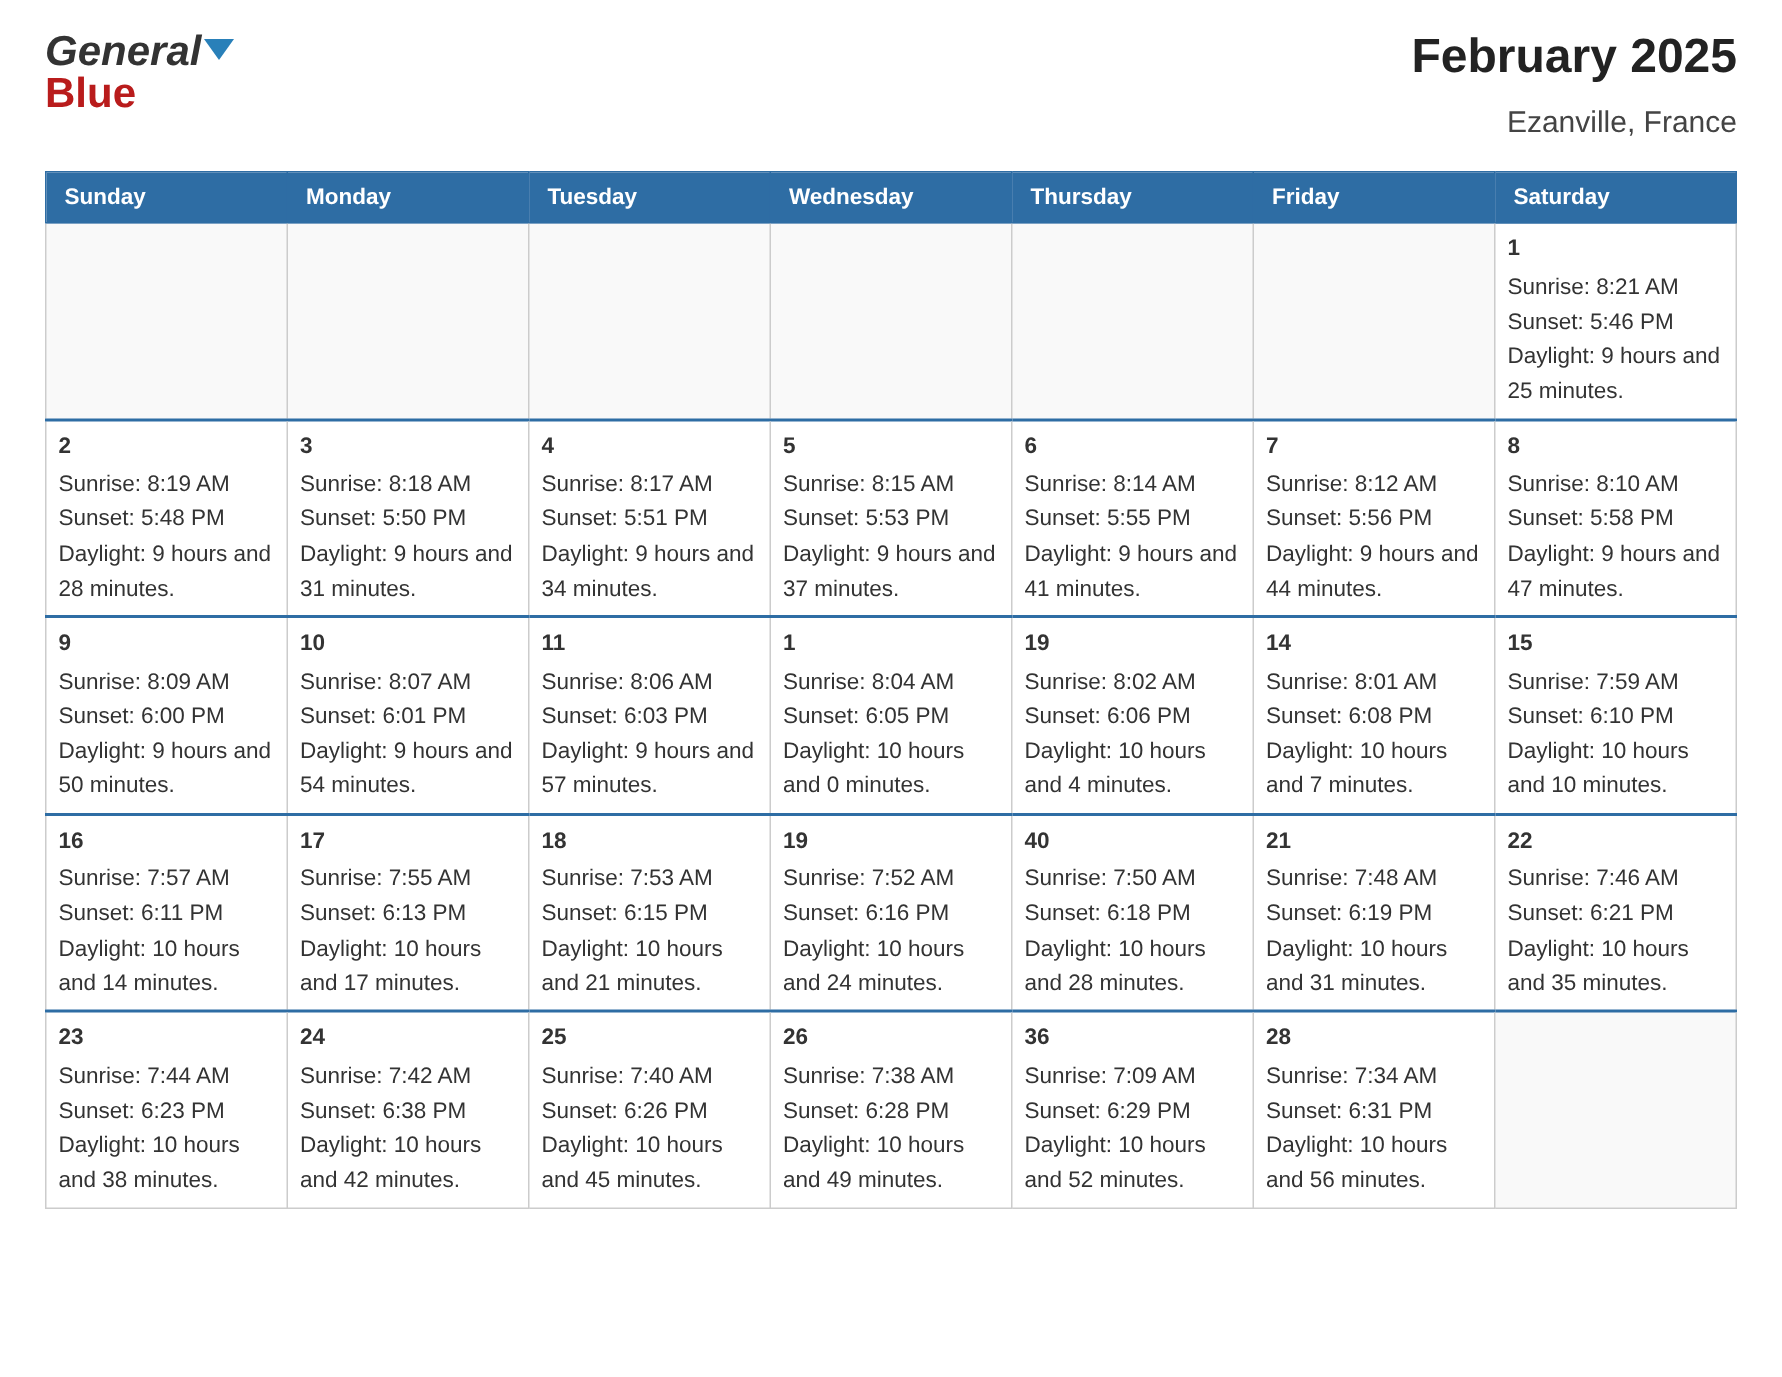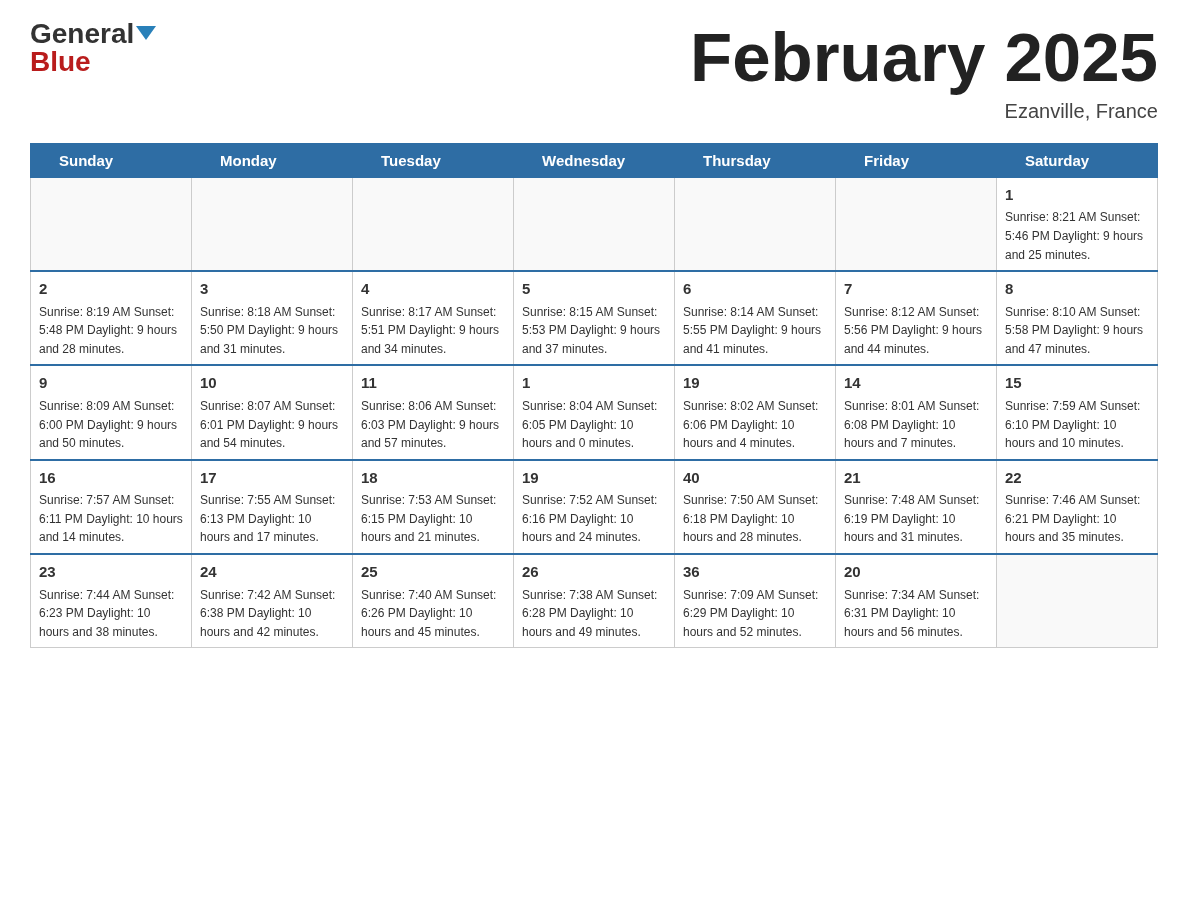--- a/index.html
+++ b/index.html
@@ -30,72 +30,73 @@
       margin-left: 2px;
       vertical-align: middle;
       position: relative;
       top: -3px;
     }
     .logo-line1 {
       font-size: 28px;
       font-weight: bold;
       color: #333;
       line-height: 1;
+      font-style: italic;
     }
     .logo-line2 {
       font-size: 28px;
       font-weight: bold;
       color: #b91c1c;
       line-height: 1;
     }
     .title-block {
       text-align: right;
     }
     .month-title {
-      font-size: 69px;
+      font-size: 32px;
       font-weight: bold;
       color: #222;
       line-height: 1.1;
     }
     .location {
       font-size: 20px;
       color: #444;
-      margin-top: 4px;
+      margin-top: 16px;
     }
     .calendar {
       width: 100%;
       border-collapse: collapse;
       border: 1px solid #999;
     }
     .calendar th {
       background-color: #2e6da4;
       color: #fff;
       font-size: 15px;
       font-weight: bold;
-      padding: 8px 28px;
+      padding: 8px 12px;
       text-align: left;
       border: 1px solid #2e6da4;
     }
     .calendar td {
       vertical-align: top;
       padding: 6px 8px;
       border: 1px solid #ccc;
       width: calc(100% / 7);
       min-height: 100px;
       font-size: 12.5px;
       line-height: 1.5;
     }
     .day-number {
       font-size: 15px;
       font-weight: bold;
       display: block;
       margin-bottom: 2px;
     }
     .day-info {
-      font-size: 12px;
+      font-size: 15px;
       color: #333;
       line-height: 1.55;
     }
     .empty-cell {
       background: #f9f9f9;
     }
     .row-divider td {
       border-top: 2px solid #2e6da4;
     }
   </style>
@@ -326,21 +327,21 @@
 and 49 minutes.</div>
         </td>
         <td>
           <span class="day-number">36</span>
           <div class="day-info">Sunrise: 7:09 AM
 Sunset: 6:29 PM
 Daylight: 10 hours
 and 52 minutes.</div>
         </td>
         <td>
-          <span class="day-number">20</span>
+          <span class="day-number">28</span>
           <div class="day-info">Sunrise: 7:34 AM
 Sunset: 6:31 PM
 Daylight: 10 hours
 and 56 minutes.</div>
         </td>
         <td class="empty-cell"></td>
       </tr>
     </tbody>
 </table>
 

